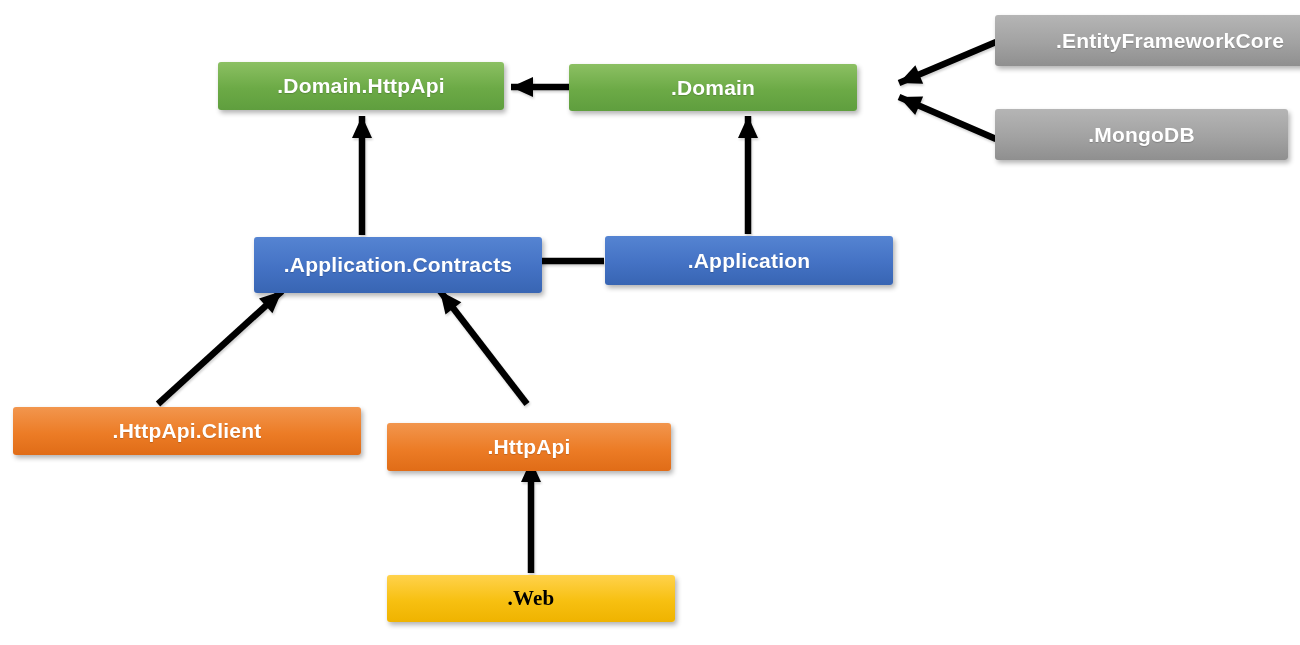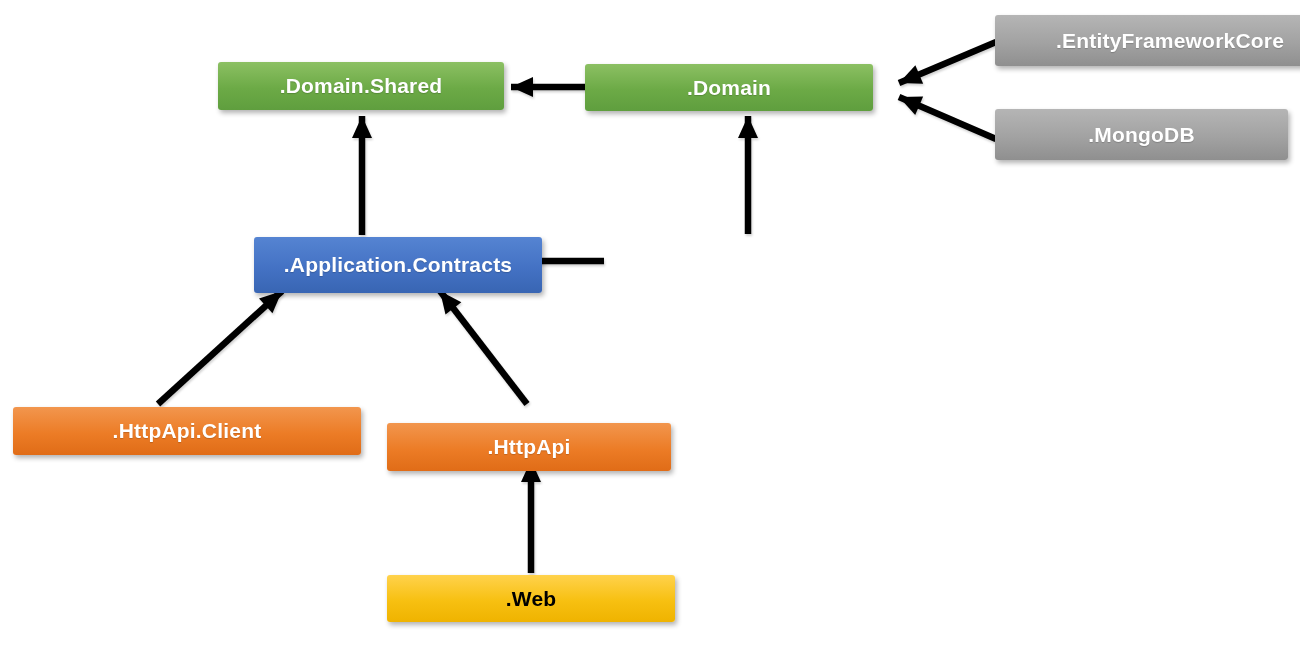--- a/index.html
+++ b/index.html
@@ -40,29 +40,29 @@
     font-weight: bold;
     color: #ffffff;
     letter-spacing: 0.2px;
     text-shadow: 0 1px 1px rgba(0,0,0,0.18);
     white-space: nowrap;
   }
   .node.green  { background: linear-gradient(180deg, #8cc063 0%, #6caa46 55%, #5f9e3e 100%); }
   .node.gray   { background: linear-gradient(180deg, #b5b5b5 0%, #a2a2a2 55%, #8f8f8f 100%); }
   .node.blue   { background: linear-gradient(180deg, #5584d2 0%, #4472c4 55%, #3865b3 100%); }
   .node.orange { background: linear-gradient(180deg, #f2964e 0%, #ec7c26 55%, #e06c17 100%); }
-  .node.yellow { background: linear-gradient(180deg, #ffd24c 0%, #f7c011 55%, #efb300 100%); }
+  .node.yellow { background: linear-gradient(180deg, #ffd24c 0%, #f7c011 55%, #efb300 100%); font-family: Liberation Serif, serif; }
   .node.yellow .label {
     color: #000000;
     text-shadow: none;
   }
 
   
   .pos-domain-shared { left: 218px; top: 62px;  width: 286px; height: 48px; }
-  .pos-domain        { left: 585px; top: 64px;  width: 288px; height: 47px; }
+  .pos-domain        { left: 569px; top: 64px;  width: 288px; height: 47px; }
   .pos-efcore        { left: 995px; top: 15px;  width: 350px; height: 51px; }
   .pos-mongodb       { left: 995px; top: 109px; width: 293px; height: 51px; }
   .pos-app-contracts { left: 217px; top: 237px; width: 288px; height: 56px; margin-left: 37px; }
   .pos-application   { left: 605px; top: 236px; width: 288px; height: 49px; }
   .pos-httpapi-client{ left: 13px;  top: 407px; width: 348px; height: 48px; }
   .pos-httpapi       { left: 387px; top: 407px; width: 284px; height: 48px; margin-top: 16px; }
   .pos-web           { left: 387px; top: 575px; width: 288px; height: 47px; }
 </style>
 </head>
 <body>
@@ -80,39 +80,42 @@
     <line x1="748" y1="234" x2="748" y2="116" marker-end="url(#ah)"></line>
     <line x1="996" y1="42" x2="899" y2="83" marker-end="url(#ah)"></line>
     <line x1="996" y1="139" x2="899" y2="97" marker-end="url(#ah)"></line>
     <line x1="604" y1="261" x2="511" y2="261" marker-end="url(#ah)"></line>
     <line x1="158" y1="404" x2="282" y2="291" marker-end="url(#ah)"></line>
     <line x1="527" y1="404" x2="440" y2="291" marker-end="url(#ah)"></line>
     <line x1="531" y1="573" x2="531" y2="460" marker-end="url(#ah)"></line>
   </svg>
 
   <div class="node green pos-domain-shared">
-    <span class="label">.Domain.Shared</span>
+    <span class="label">.Domain.HttpApi</span>
   </div>
 
   <div class="node green pos-domain">
     <span class="label">.Domain</span>
   </div>
 
   <div class="node gray pos-efcore">
     <span class="label">.EntityFrameworkCore</span>
   </div>
 
   <div class="node gray pos-mongodb">
     <span class="label">.MongoDB</span>
   </div>
 
   <div class="node blue pos-app-contracts">
     <span class="label">.Application.Contracts</span>
   </div>
 
+  <div class="node blue pos-application">
+    <span class="label">.Application</span>
+  </div>
 
   <div class="node orange pos-httpapi-client">
     <span class="label">.HttpApi.Client</span>
   </div>
 
   <div class="node orange pos-httpapi">
     <span class="label">.HttpApi</span>
   </div>
 
   <div class="node yellow pos-web">

